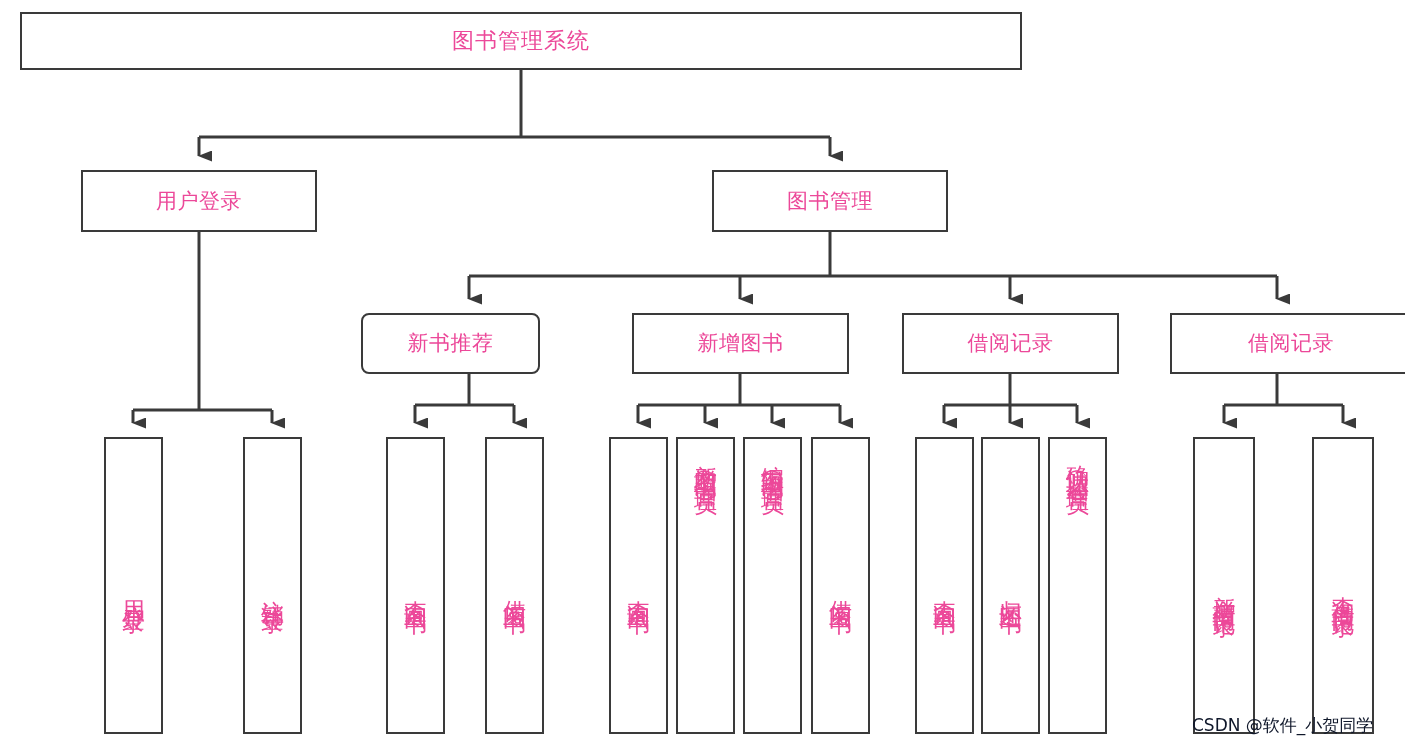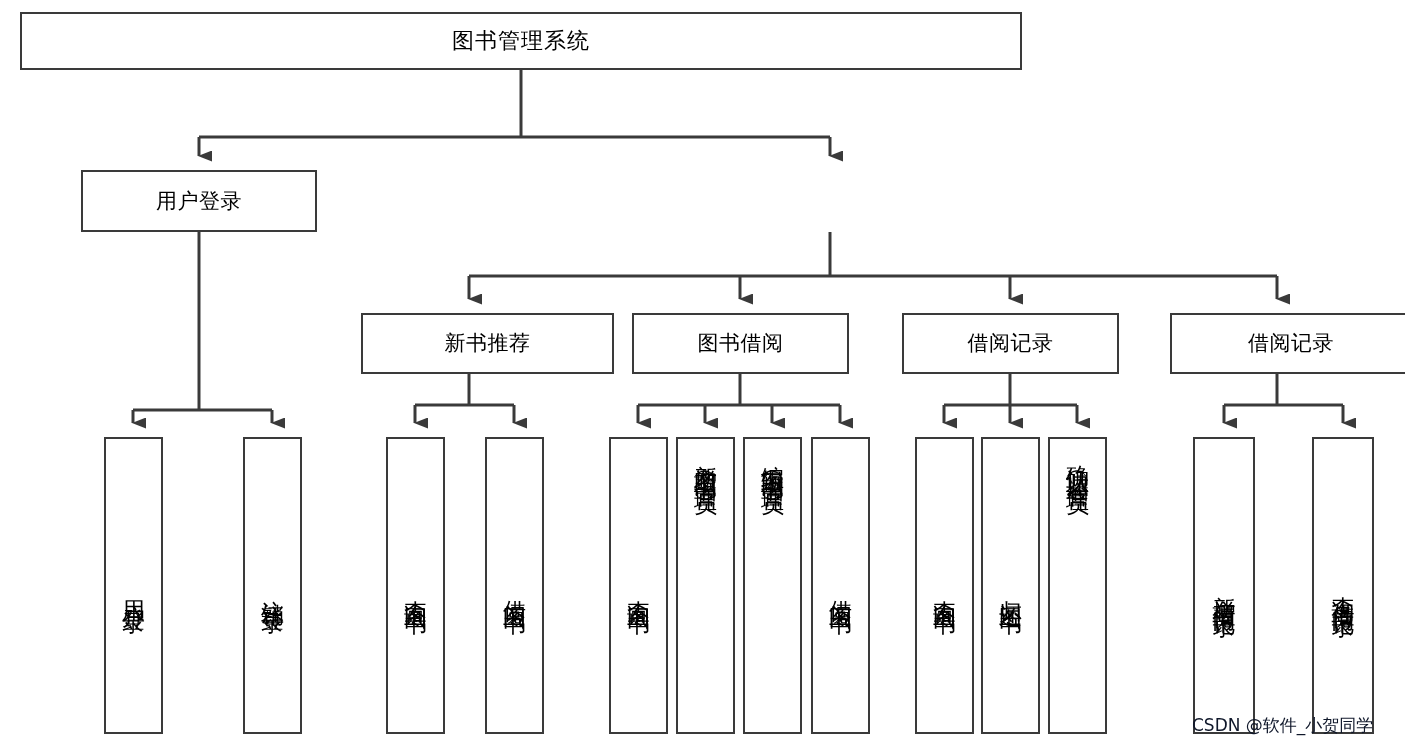--- a/index.html
+++ b/index.html
@@ -27,21 +27,21 @@
     pointer-events: none;
   }
   .node {
     position: absolute;
     box-sizing: border-box;
     background: #ffffff;
     border: 2px solid #3a3a3a;
     display: flex;
     align-items: center;
     justify-content: center;
-    color: #000000;
+    color: #ec4899;
   }
   .node-label {
     display: block;
     text-align: center;
     line-height: 1.18;
     white-space: nowrap;
   }
   
   .node.horiz .node-label {
     font-size: 21px;
@@ -134,27 +134,30 @@
   </svg>
 
   <div class="node horiz root" style="left:20px; top:12px; width:1002px; height:58px;">
     <span class="node-label">图书管理系统</span>
   </div>
 
   <div class="node horiz" style="left:81px; top:170px; width:236px; height:62px;">
     <span class="node-label">用户登录</span>
   </div>
 
-
-  <div class="node horiz" style="left:361px; top:313px; width:253px; height:61px;">
+  <div class="node horiz" style="left:712px; top:170px; width:236px; height:62px;">
+    <span class="node-label">图书管理</span>
+  </div>
+
+  <div class="node horiz" style="left:361px; top:313px; width:179px; height:61px;border-radius:8px;">
     <span class="node-label">新书推荐</span>
   </div>
 
   <div class="node horiz" style="left:632px; top:313px; width:217px; height:61px;">
-    <span class="node-label">图书借阅</span>
+    <span class="node-label">新增图书</span>
   </div>
 
   <div class="node horiz" style="left:902px; top:313px; width:217px; height:61px;">
     <span class="node-label">借阅记录</span>
   </div>
 
   <div class="node horiz" style="left:1170px; top:313px; width:242px; height:61px;">
     <span class="node-label">借阅记录</span>
   </div>
 

